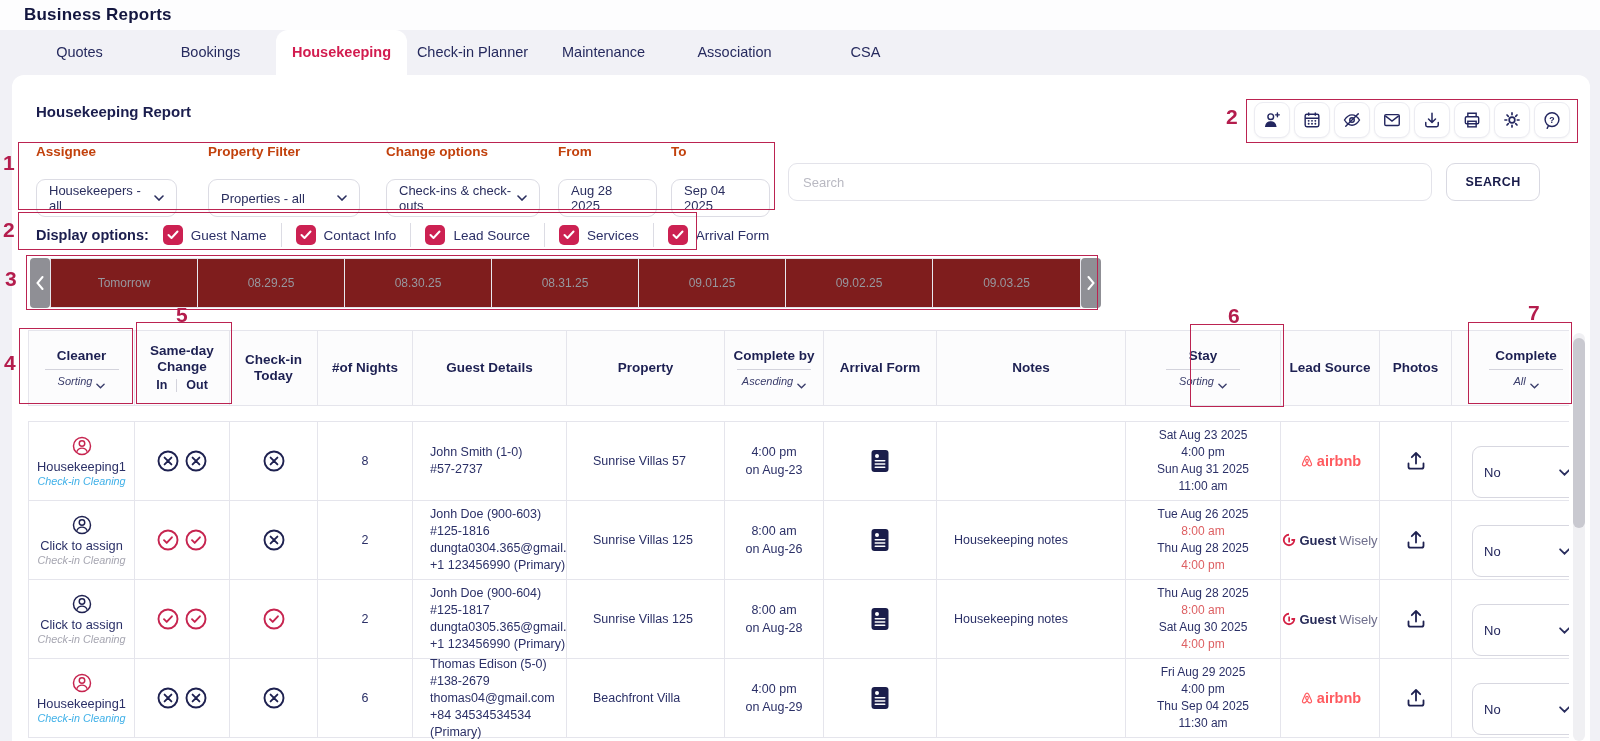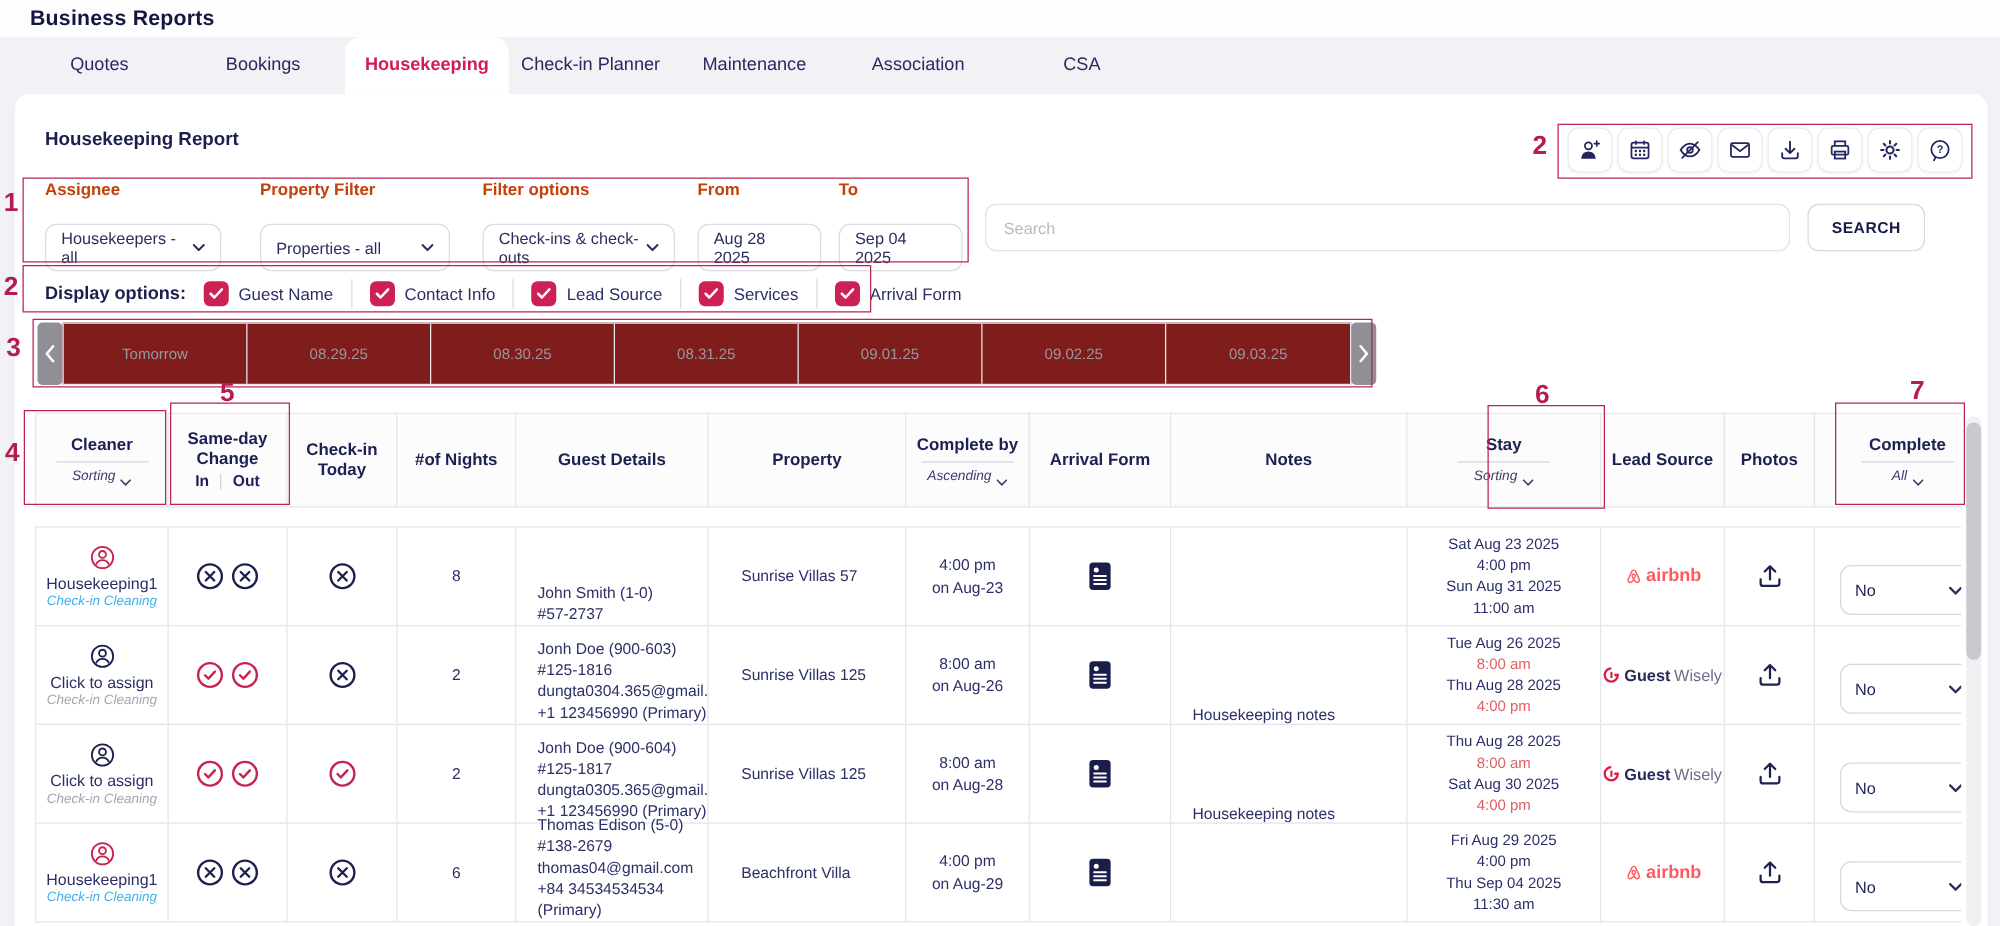--- a/index.html
+++ b/index.html
@@ -67,30 +67,30 @@
   .c6{width:159px} .c7{width:100px} .c8{width:114px} .c9{width:190px} .c10{width:156px}
   .c11{width:100px} .c12{width:73px} .c13{width:150px}
   .sub { width:74px; margin:5px auto 0; border-top:1px solid #d3d3dc; padding-top:3px; font-size:11px; font-style:italic;
          font-weight:normal; color:#3a3d6b; display:flex; align-items:flex-end; justify-content:center; gap:4px; cursor:pointer; }
   .inout { display:flex; align-items:center; justify-content:center; gap:9px; font-size:12.5px; margin-top:2px; }
   .inout .vd { width:1px; height:13px; background:#d3d3dc; }
   .cl-name { font-size:12.8px; margin-top:2px; }
   .cl-sub { font-size:10.8px; font-style:italic; margin-top:1px; }
   .cl-sub.blue { color:#3fb0e8; } .cl-sub.gray { color:#a6a6b1; }
   .iconpair { display:flex; gap:4px; }
-  .leftcell { align-items:flex-start; text-align:left; padding-left:17px;justify-content:flex-end; }
+  .leftcell { align-items:flex-start; text-align:left; padding-left:17px; }
   .guestline { line-height:17px; }
   .prop { padding-left:26px; align-items:flex-start; text-align:left; }
   .stayline { line-height:17px; font-size:12px; }
   .stayline.red { color:#dd5f62; }
   .cbyline { line-height:18px; }
   .leadab { display:flex; align-items:center; gap:2px; color:#ff5a5f; font-weight:bold; font-size:14.5px; }
   .leadgw { display:flex; align-items:center; gap:3px; font-size:13px; }
   .gwbold { font-weight:bold; color:#272b58; } .gwlight { color:#6e6e8c; }
-  .rowsel { width:110px; height:40px; border:1px solid #d7d7e0; border-radius:9px; display:flex; align-items:center;
+  .rowsel { width:110px; height:52px; border:1px solid #d7d7e0; border-radius:9px; display:flex; align-items:center;
             justify-content:space-between; padding:0 11px; font-size:13px; color:#23265c; cursor:pointer; background:#fff;
             margin-left:20px; align-self:flex-start; margin-top:22px; }
   .c13cell { align-items:flex-start; }
 
   
   .vtrack { position:absolute; left:1573px; top:333px; width:12px; height:408px; background:#f0f0f3; border-radius:6px; }
   .vthumb { position:absolute; left:1573px; top:338px; width:12px; height:190px; background:#c9c9d0; border-radius:6px; cursor:grab; }
 
   
   .ann { position:absolute; border:1.5px solid #bb2351; pointer-events:none; }
@@ -200,21 +200,21 @@
     </div>
     <div class="flabel" style="left:196px">Property Filter</div>
     <div class="fctrl" style="left:196px;width:152px">
       <span>Properties - all</span>
       <span>
           <svg viewBox="0 0 10 6" width="10" height="6">
             <path d="M1 1l4 4 4-4" stroke="#2a2e5e" stroke-width="1.6" fill="none" stroke-linecap="round"></path>
           </svg>
         </span>
     </div>
-    <div class="flabel" style="left:374px">Filter options</div>
+    <div class="flabel" style="left:374px">Change options</div>
     <div class="fctrl" style="left:374px;width:154px">
       <span>Check-ins &amp; check-outs</span>
       <span>
           <svg viewBox="0 0 10 6" width="10" height="6">
             <path d="M1 1l4 4 4-4" stroke="#2a2e5e" stroke-width="1.6" fill="none" stroke-linecap="round"></path>
           </svg>
         </span>
     </div>
     <div class="flabel" style="left:546px">From</div>
     <div class="fctrl center" style="left:546px;width:99px">

